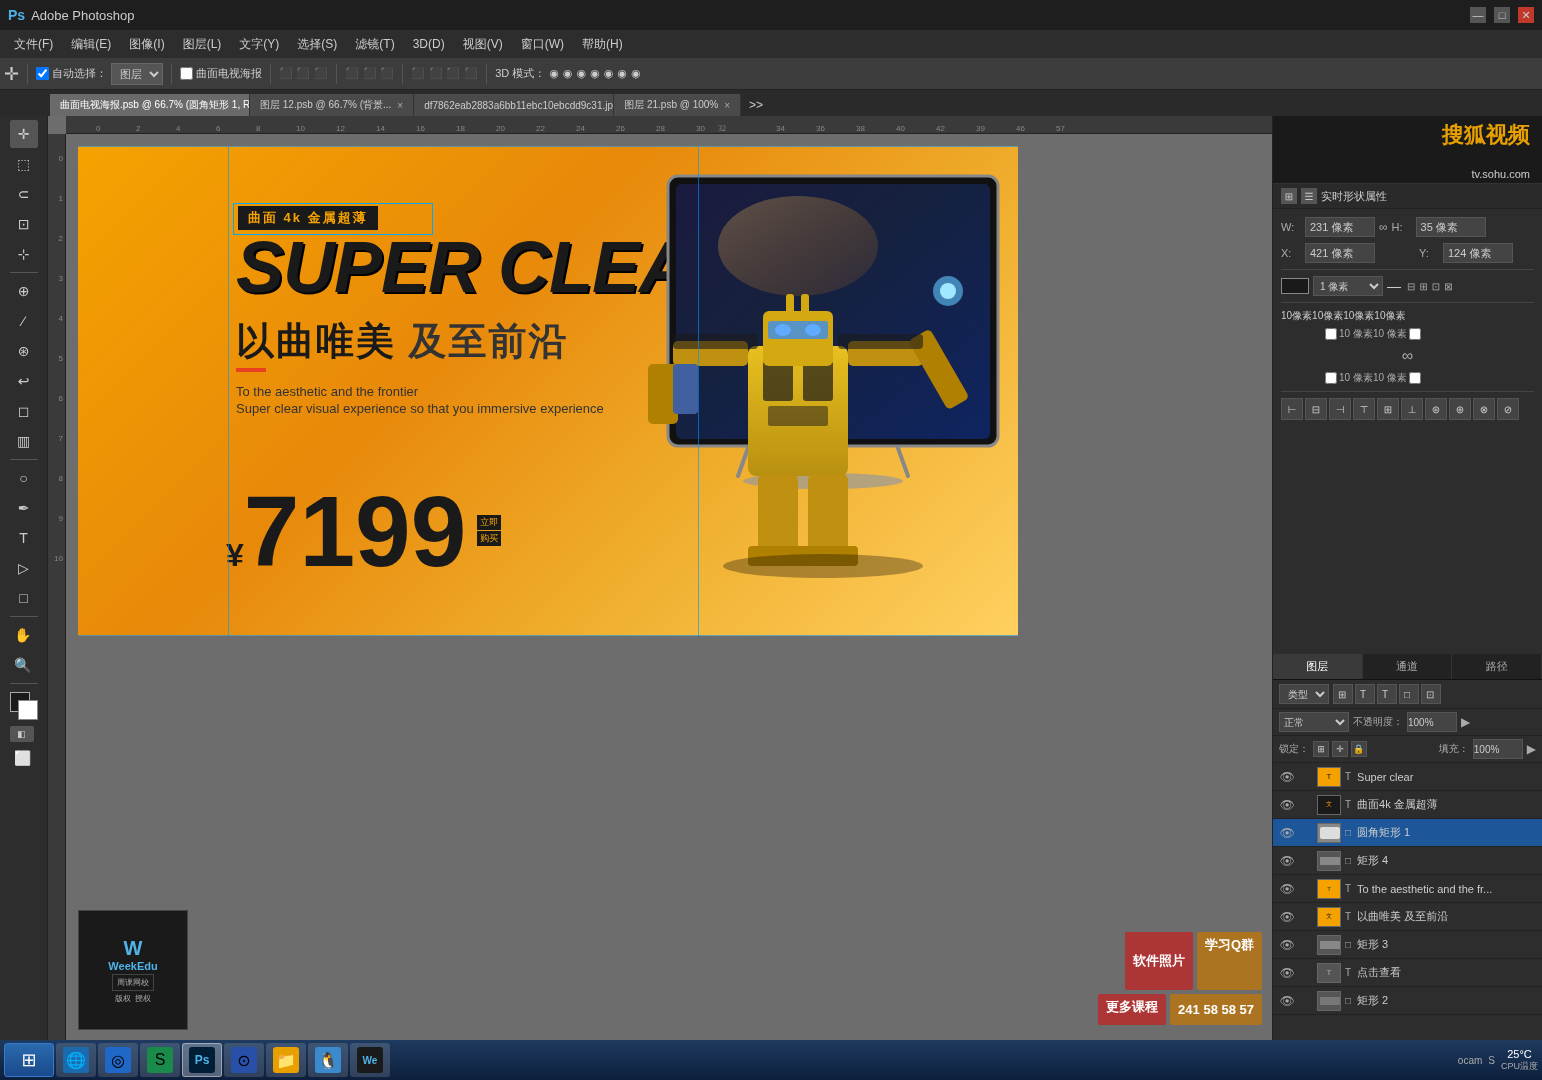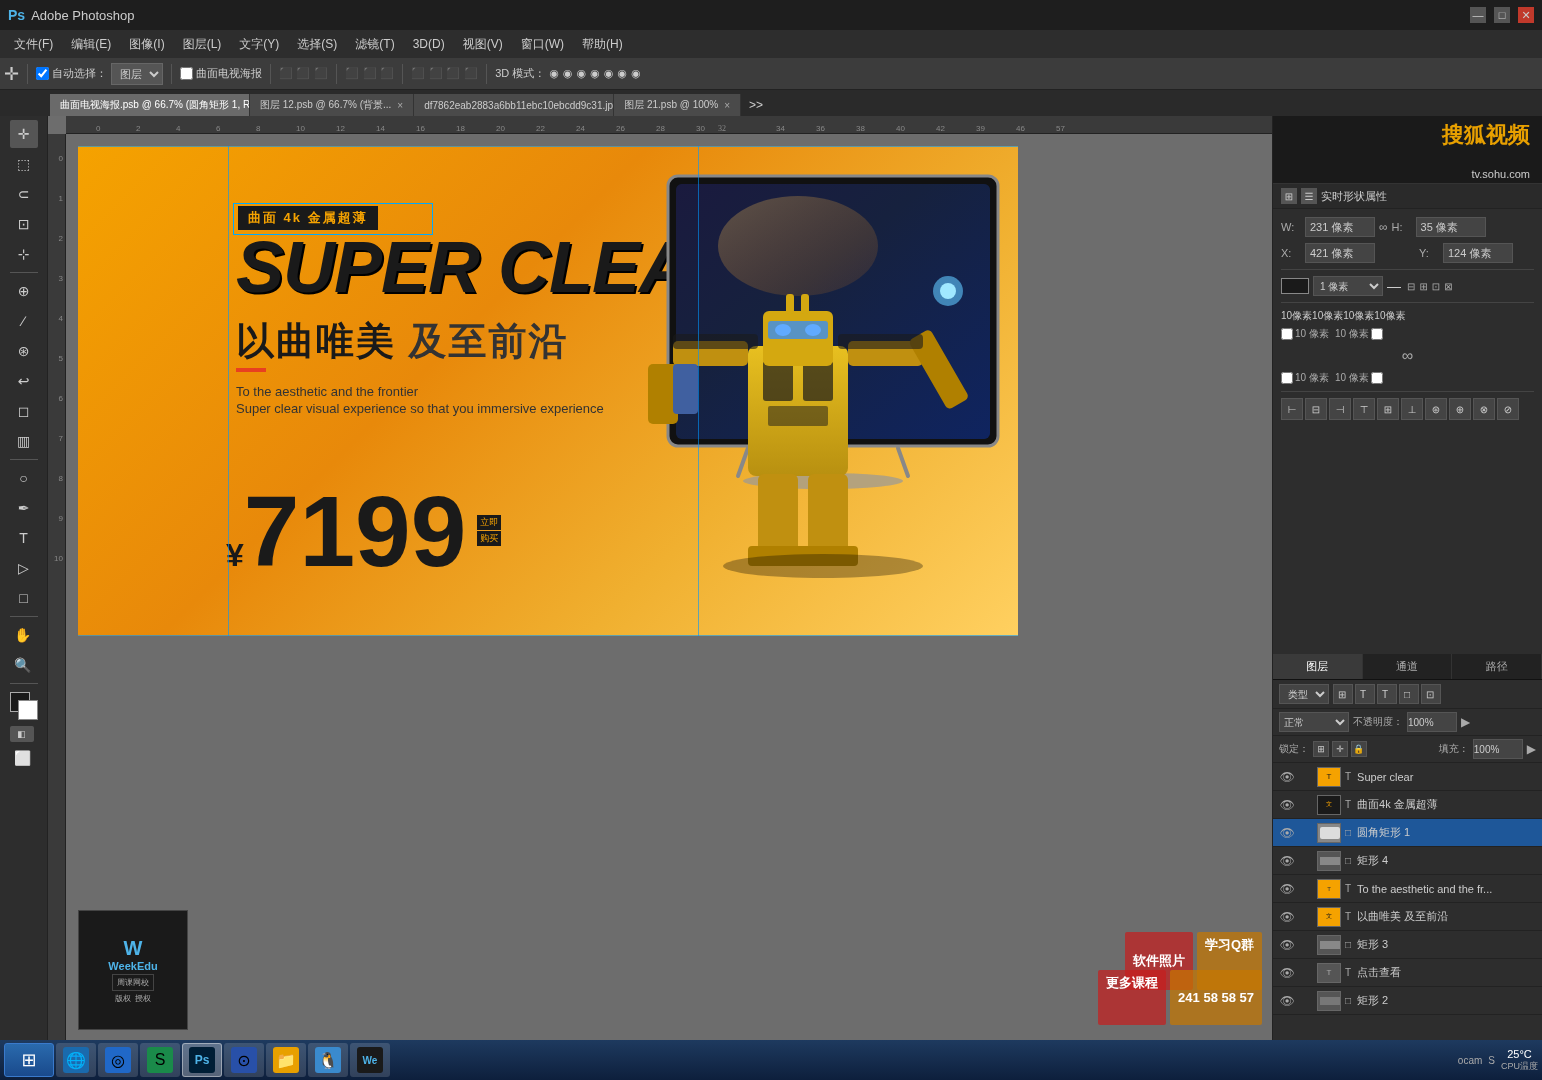--- a/index.html
+++ b/index.html
@@ -429,23 +429,24 @@
       width: 22px; height: 22px;
       background: #444;
       border: 1px solid #555;
       color: #ccc;
       font-size: 10px;
       display: flex; align-items: center; justify-content: center;
       cursor: pointer;
     }
     .spacing-row {
       display: flex;
-      gap: 6px;
+      gap: 0;
       align-items: center;
       margin-bottom: 6px;
+      margin-left: 44px;
     }
     .spacing-item {
       display: flex;
       align-items: center;
       gap: 2px;
     }
     .spacing-item input[type=checkbox] { width: 12px; height: 12px; }
 
     
     #layer-tabs {
@@ -956,21 +957,21 @@
         <span>授权</span>
       </div>
     </div>
 
     <div style="position:absolute;bottom:50px;right:10px;display:flex;gap:4px;">
       <div style="background:rgba(200,30,30,0.7);color:#fff;font-size:13px;font-weight:bold;padding:20px 8px;border-radius:2px;">软件照片</div>
       <div style="background:rgba(200,120,0,0.7);color:#fff;font-size:13px;font-weight:bold;padding:4px 8px;border-radius:2px;">学习Q群</div>
     </div>
     <div style="position:absolute;bottom:15px;right:10px;display:flex;gap:4px;">
       <div style="background:rgba(200,30,30,0.7);color:#fff;font-size:13px;font-weight:bold;padding:4px 8px;border-radius:2px;">更多课程</div>
-      <div style="background:rgba(200,120,0,0.7);color:#fff;font-size:13px;font-weight:bold;padding:20px 8px;border-radius:2px;">241 58 58 57</div>
+      <div style="background:rgba(200,120,0,0.7);color:#fff;font-size:13px;font-weight:bold;padding:8px 8px;border-radius:2px;">241 58 58 57</div>
     </div>
   </div>
 
   <div id="right-panel">
 
     <div id="sohu-area">
       <div style="text-align:right;">
         <div class="sohu-logo">搜狐视频</div>
         <div class="sohu-sub">tv.sohu.com</div>
       </div>

